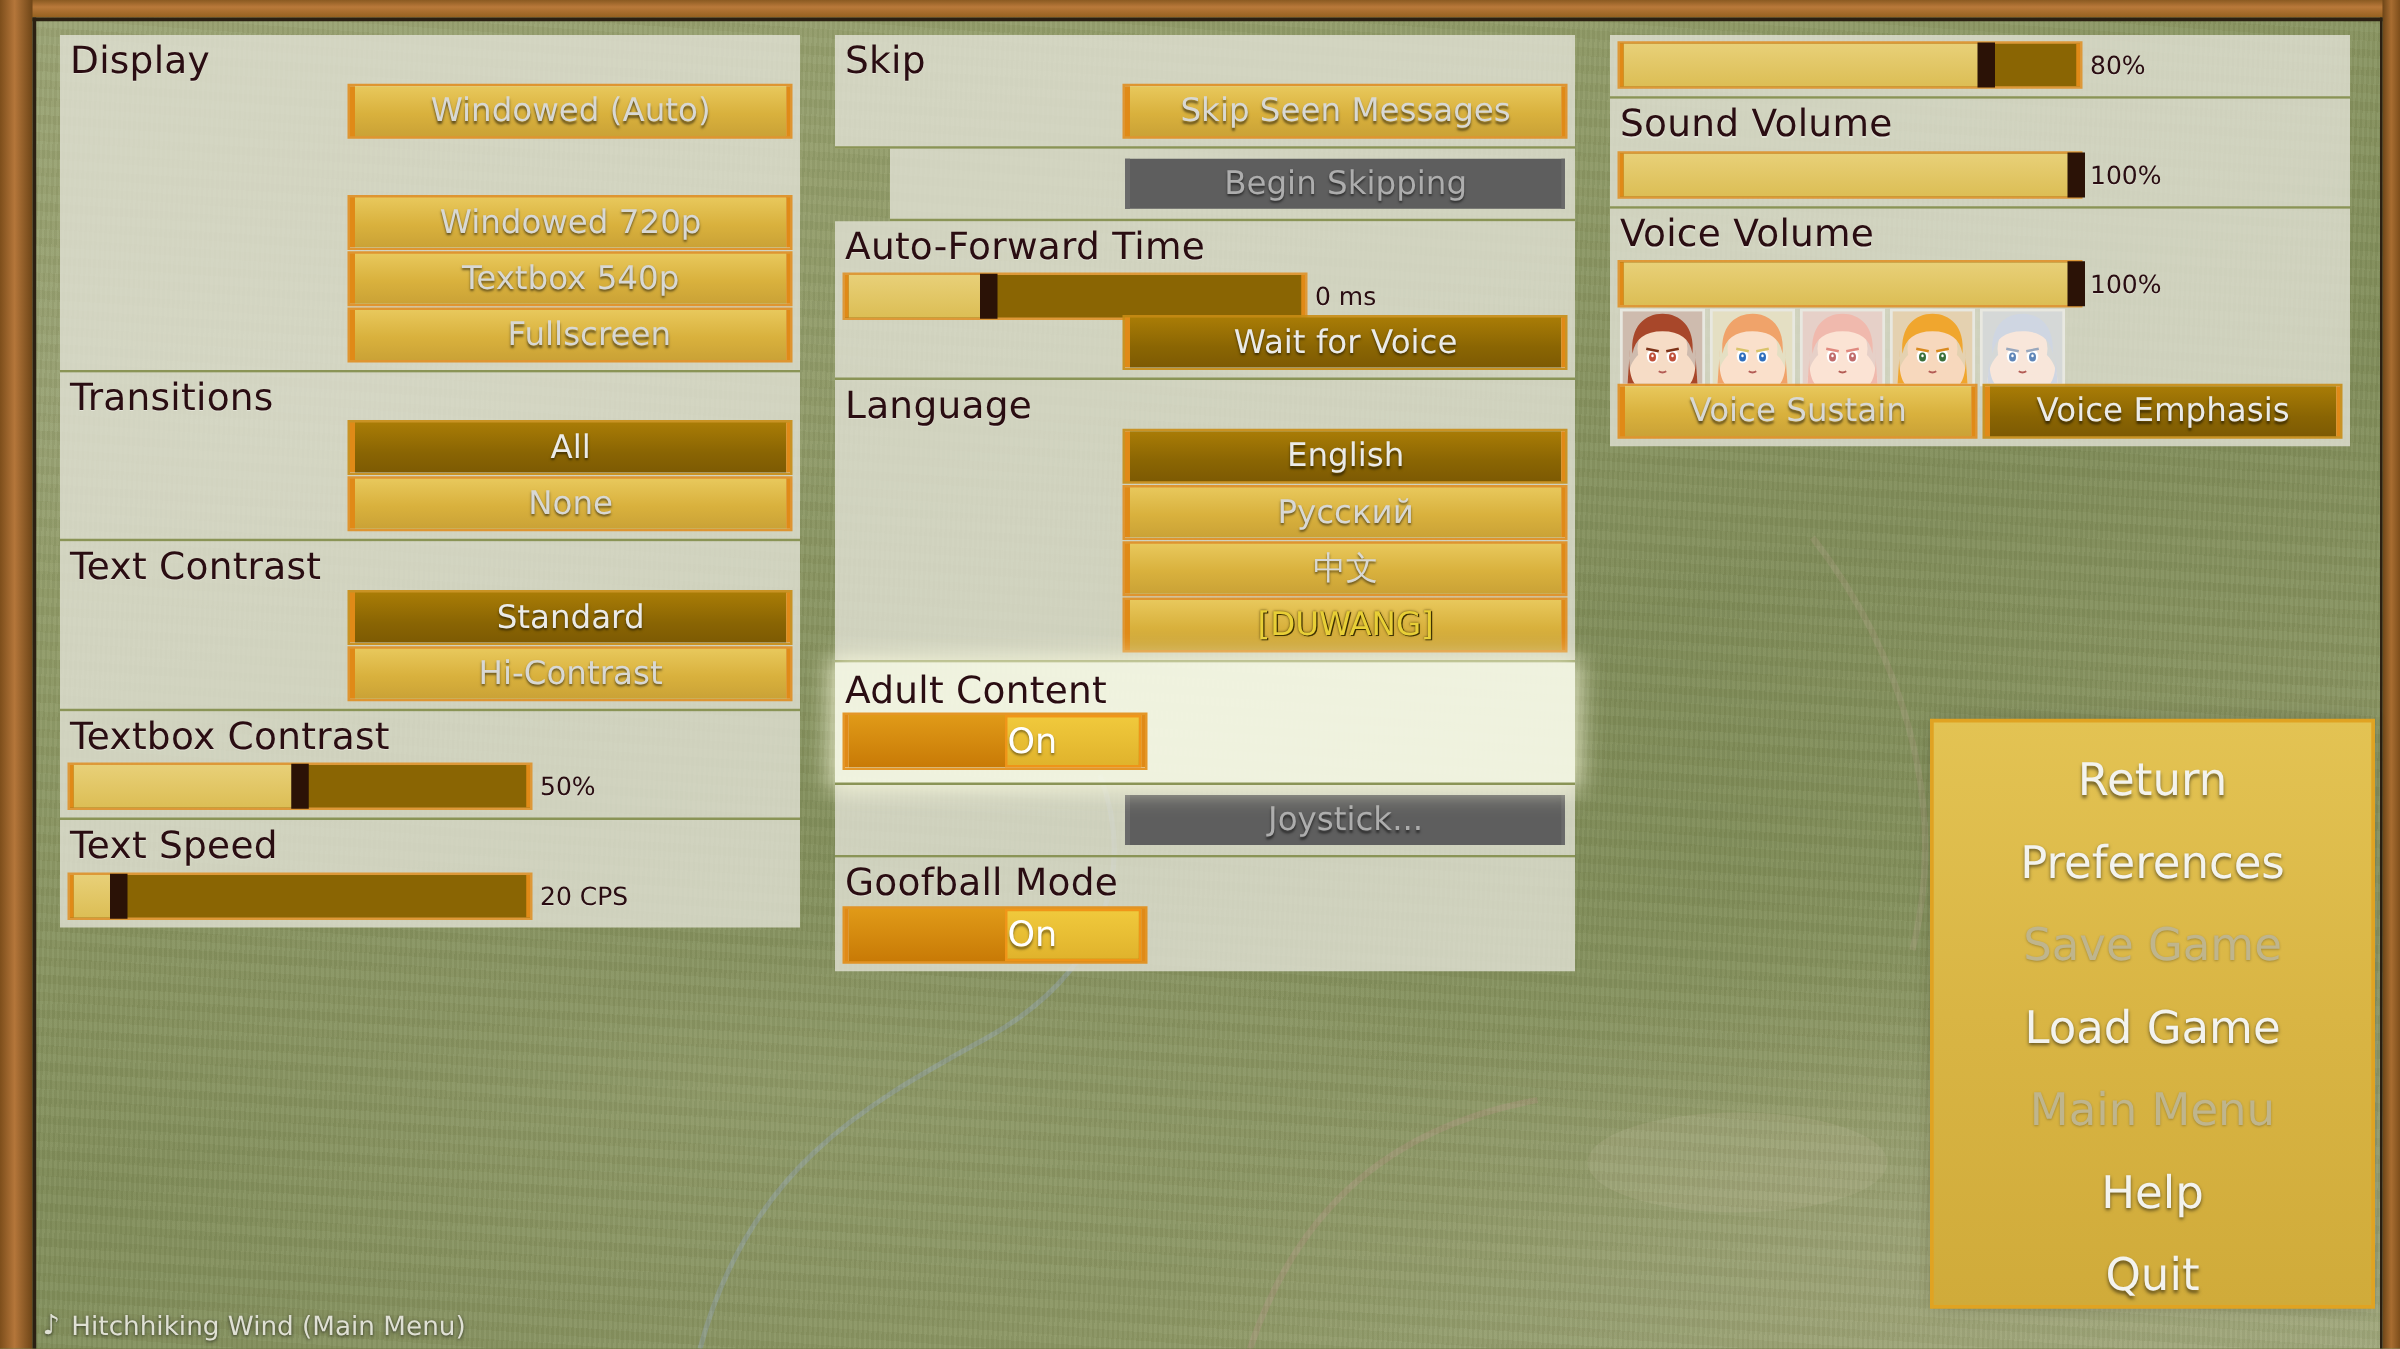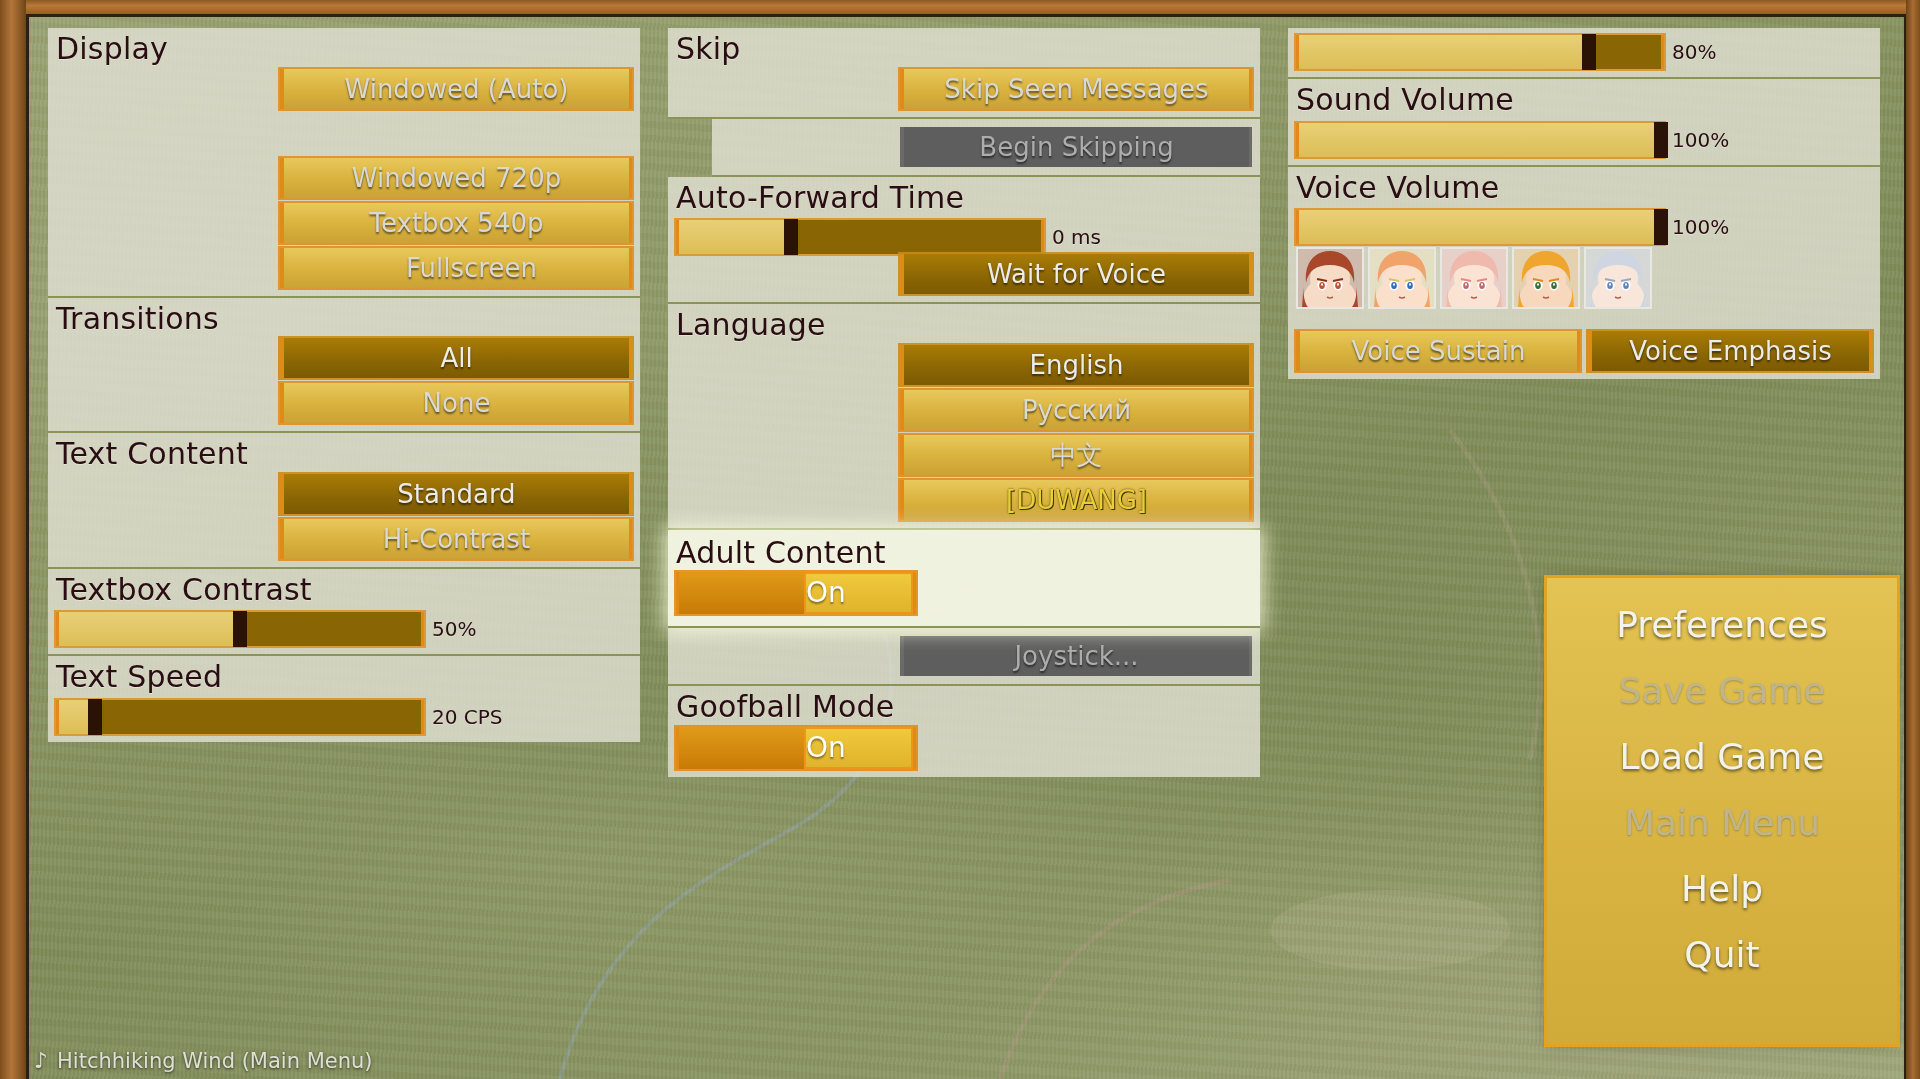--- a/index.html
+++ b/index.html
@@ -153,21 +153,21 @@
   .portrait{
     width:68px; height:62px;
     background:#e8e8e0;
     padding:2px;
     cursor:pointer;
     overflow:hidden;
     position:relative;
   }
   .portrait svg{ display:block; width:100%; height:100%; }
 
-  .voice-btns{ display:flex; gap:8px; margin-top:22px; }
+  .voice-btns{ display:flex; gap:8px; margin-top:0; }
   .voice-btns .gbtn{ flex:1; }
 
   
   #game-menu{
     position:absolute; left:1547px; top:578px; width:350px; height:466px;
     background:linear-gradient(180deg,#e3c353,#d9b544 50%,#d0ab3a);
     box-shadow:0 0 0 3px #e0a322, 0 0 14px rgba(0,0,0,.25);
     padding:14px 10px;
   }
   #game-menu .mitem{
@@ -219,21 +219,21 @@
       </div>
     </div>
     <div class="row">
       <div class="row-label">Transitions</div>
       <div class="btn-stack">
         <div class="gbtn sel" style="width: 352px;">All</div>
         <div class="gbtn" style="width: 352px;">None</div>
       </div>
     </div>
     <div class="row">
-      <div class="row-label">Text Content</div>
+      <div class="row-label">Text Contrast</div>
       <div class="btn-stack">
         <div class="gbtn sel" style="width: 352px;">Standard</div>
         <div class="gbtn" style="width: 352px;">Hi-Contrast</div>
       </div>
     </div>
     <div class="row">
       <div class="row-label">Textbox Contrast</div>
       <div class="slider-wrap">
         <div class="slider" style="width: 368px;">
           <div class="fill" style="width: 50%;"></div>
@@ -436,20 +436,21 @@
         </div>
       </div>
       <div class="voice-btns">
         <div class="gbtn">Voice Sustain</div>
         <div class="gbtn sel">Voice Emphasis</div>
       </div>
     </div>
   </div>
 
 <div id="game-menu">
+    <div class="mitem">Return</div>
     <div class="mitem">Preferences</div>
     <div class="mitem disabled">Save Game</div>
     <div class="mitem">Load Game</div>
     <div class="mitem disabled">Main Menu</div>
     <div class="mitem">Help</div>
     <div class="mitem">Quit</div>
   </div>
 
 <div id="music-bar">
   <span class="note">♪</span>

